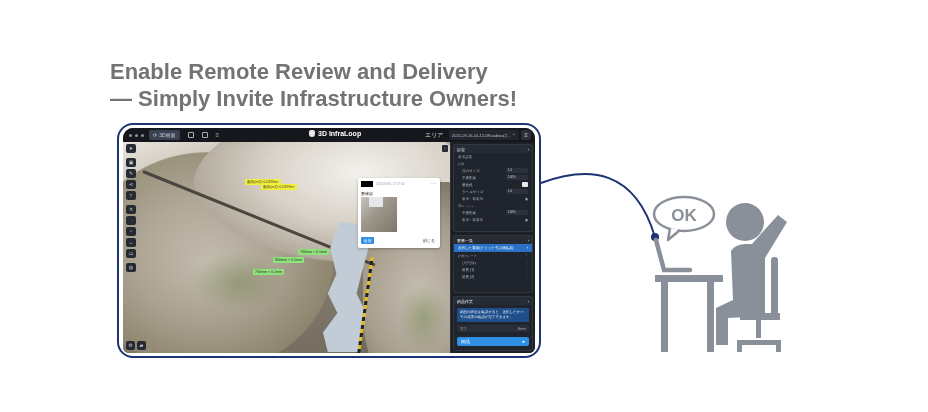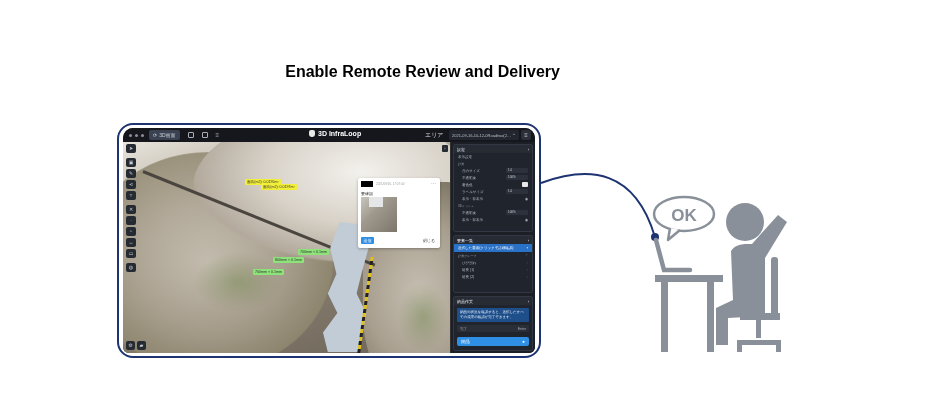--- a/index.html
+++ b/index.html
@@ -1,20 +1,20 @@
 <!DOCTYPE html>
 <html><head>
 <meta charset="utf-8">
 <style>
   * { box-sizing: border-box; margin: 0; padding: 0; }
   html, body { width: 928px; height: 412px; background: #ffffff; overflow: hidden; }
   body { position: relative; font-family: "Liberation Sans", sans-serif; }
 
-  .headline { position: absolute; left: 110px; top: 58px; width: 450px; text-align: right;
-    color: #000000; font-family: "Liberation Sans", sans-serif; font-weight: bold; font-size: 16px; line-height: 27px; }
+  .headline { position: absolute; left: 110px; top: 58px; width: 450px; text-align: left;
+    color: #737373; font-family: "Liberation Sans", sans-serif; font-weight: bold; font-size: 22px; line-height: 27px; }
 
   .frame { position: absolute; left: 117px; top: 123px; width: 424px; height: 235px;
     border: 2.5px solid #1e3371; border-radius: 16px; overflow: hidden; background: #fff; }
 
   .app { position: absolute; left: 4px; top: 3px; right: 4px; bottom: 3px; background: #1a1d24; border-radius: 10px 10px 6px 6px; overflow: hidden; }
 
   
   .topbar { position: absolute; left: 0; top: 0; right: 0; height: 14px; background: #15171d; display: flex; align-items: center; }
   .tb-dots { display: flex; gap: 3px; margin-left: 6px; }
   .tb-dots span { width: 3px; height: 3px; border-radius: 50%; background: #8a8f99; display: block; }
@@ -83,20 +83,21 @@
   .send-btn { position: absolute; left: 3px; right: 3px; bottom: 4px; height: 9px; background: #2f8fe4; border-radius: 2px; color: #fff; font-size: 4.5px; padding: 2px 4px; display: flex; justify-content: space-between; }
 
   
   .art { position: absolute; left: 0; top: 0; width: 928px; height: 412px; pointer-events: none; }
 </style>
 </head>
 <body>
 
 <div class="headline">
   <div>Enable Remote Review and Delivery</div>
+  <div>— Simply Invite Infrastructure Owners!</div>
 </div>
 
 <div class="frame">
   <div class="app">
 
     <div class="topbar">
       <div class="tb-dots">
           <span></span>
           <span></span>
           <span></span>

